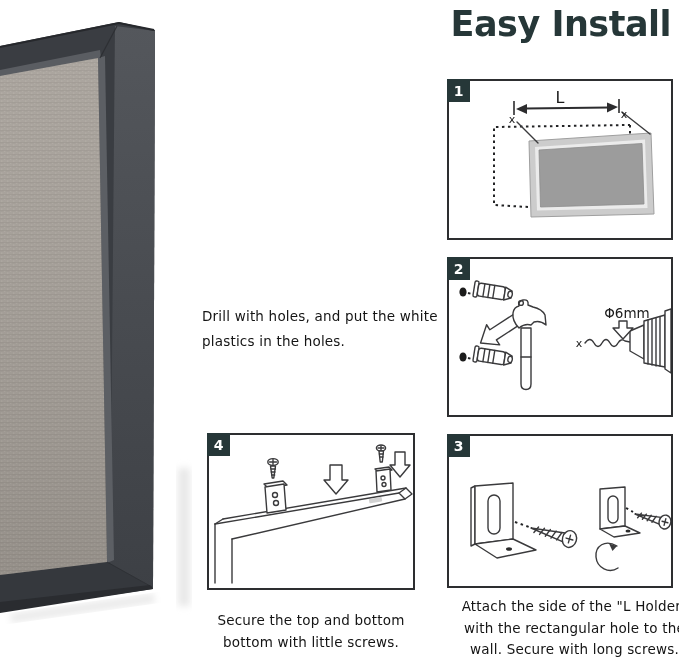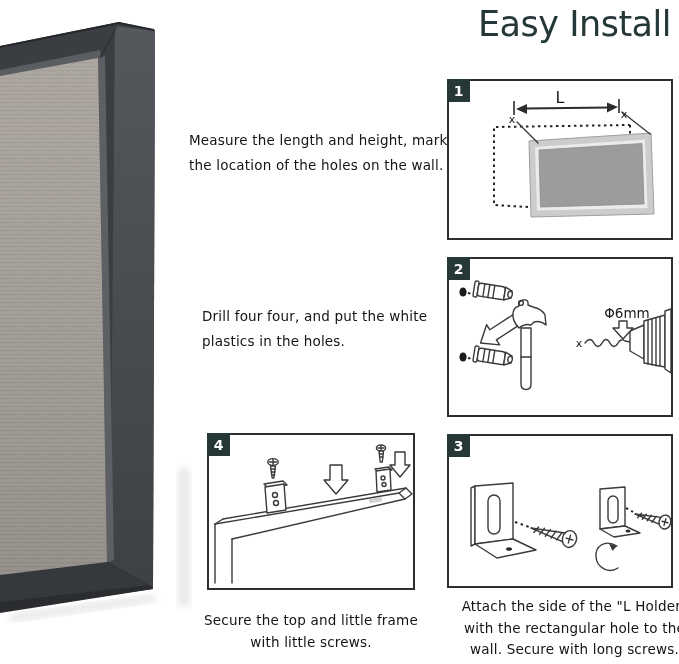--- a/index.html
+++ b/index.html
@@ -2,21 +2,21 @@
 <html><head>
 <meta charset="utf-8">
 <style>
   html,body{margin:0;padding:0;background:#ffffff;}
   #canvas{
     position:relative;width:679px;height:664px;background:#ffffff;overflow:hidden;
     font-family:"DejaVu Sans","Liberation Sans",sans-serif;color:#1c1c1c;
   }
   .title{
     position:absolute;top:0;right:8px;height:48px;line-height:48px;
-    font-size:35px;font-weight:normal;letter-spacing:-0.5px;color:#263738;
+    font-size:35px;font-weight:bold;letter-spacing:-0.5px;color:#263738;
     white-space:nowrap;
   }
   .caption{
     position:absolute;font-size:13.5px;line-height:25px;letter-spacing:0.2px;color:#141414;
   }
   .caption.centered{text-align:center;line-height:21.5px;}
   .panel{
     position:absolute;background:#ffffff;border:2px solid #2d2e30;box-sizing:border-box;
   }
   .badge{
@@ -71,21 +71,20 @@
       <line x1="107" y1="562" x2="152" y2="587" stroke="#2a2c30" stroke-width="1" opacity="0.7"></line>
     </g>
     <g>
       <polygon points="0,76 98,58 107,562 0,575" fill="url(#fab)"></polygon>
       <polygon points="0,76 98,58 107,562 0,575" fill="url(#fabshade)"></polygon>
     </g>
   </svg>
 
   <div class="title">Easy Install</div>
 
-  <div class="caption" style="left:189px;top:128px;width:262px;">Measure the length and height, mark the location of the holes on the wall.</div>
 
   <div class="panel" style="left:447px;top:79px;width:226px;height:161px;">
     <div class="badge">1</div>
     <svg class="diagram" viewBox="0 0 222 157">
       <g>
         <polyline class="dot" points="79,126 45,124 45,46 181,44"></polyline>
         <line class="dot" x1="181" y1="44" x2="181" y2="58"></line>
       </g>
       <g>
         <polygon points="80,60 202,52 205,133 82,136" fill="#cccccc" stroke="#9f9f9f" stroke-width="1"></polygon>
@@ -102,21 +101,21 @@
       <g>
         <line class="ln" x1="68" y1="41" x2="89" y2="62"></line>
         <line class="ln" x1="173" y1="31" x2="201" y2="53"></line>
       </g>
       <text x="111" y="22" font-size="16" fill="#1a1a1a" text-anchor="middle">L</text>
       <text x="63" y="42" font-size="11" fill="#1a1a1a" text-anchor="middle">x</text>
       <text x="175" y="37" font-size="11" fill="#1a1a1a" text-anchor="middle">x</text>
     </svg>
   </div>
 
-  <div class="caption" style="left:202px;top:304px;width:258px;">Drill four four, and put the white plastics in the holes.</div>
+  <div class="caption" style="left:202px;top:304px;width:258px;">Drill with holes, and put the white plastics in the holes.</div>
 
   <div class="panel" style="left:447px;top:257px;width:226px;height:160px;">
     <div class="badge">2</div>
     <svg class="diagram" viewBox="0 0 222 156">
       <g>
         <ellipse cx="14" cy="33" rx="3.6" ry="4.6" fill="#1b1b1b"></ellipse>
         <line class="dot" x1="19" y1="34" x2="25" y2="35.5" stroke-width="1.6"></line>
         <g transform="translate(27,30) rotate(9)">
           <rect class="lnf" x="-2" y="-8" width="4" height="16" rx="1.5"></rect>
           <rect class="lnf" x="2" y="-6.5" width="27" height="13" rx="2.5"></rect>
@@ -257,17 +256,17 @@
         <line class="ln" x1="28" y1="0" x2="34" y2="0"></line>
         <line class="ln" x1="31" y1="-3.4" x2="31" y2="3.4"></line>
       </g>
       <g>
         <path class="ln" stroke-width="1.6" d="M168,110 C156,103 146,110 147,121 C148,132 160,138 169,132"></path>
         <polygon points="168,110 160,107.5 163.5,115" fill="#3a3a3c"></polygon>
       </g>
     </svg>
   </div>
 
-  <div class="caption centered" style="left:197px;top:610px;width:228px;">Secure the top and little frame with little screws.</div>
+  <div class="caption centered" style="left:197px;top:610px;width:228px;">Secure the top and bottom bottom with little screws.</div>
 
   <div class="caption centered" style="left:448px;top:596px;width:253px;">Attach the side of the "L Holder" with the rectangular hole to the wall. Secure with long screws.</div>
 
 </div>
 
 </body></html>

